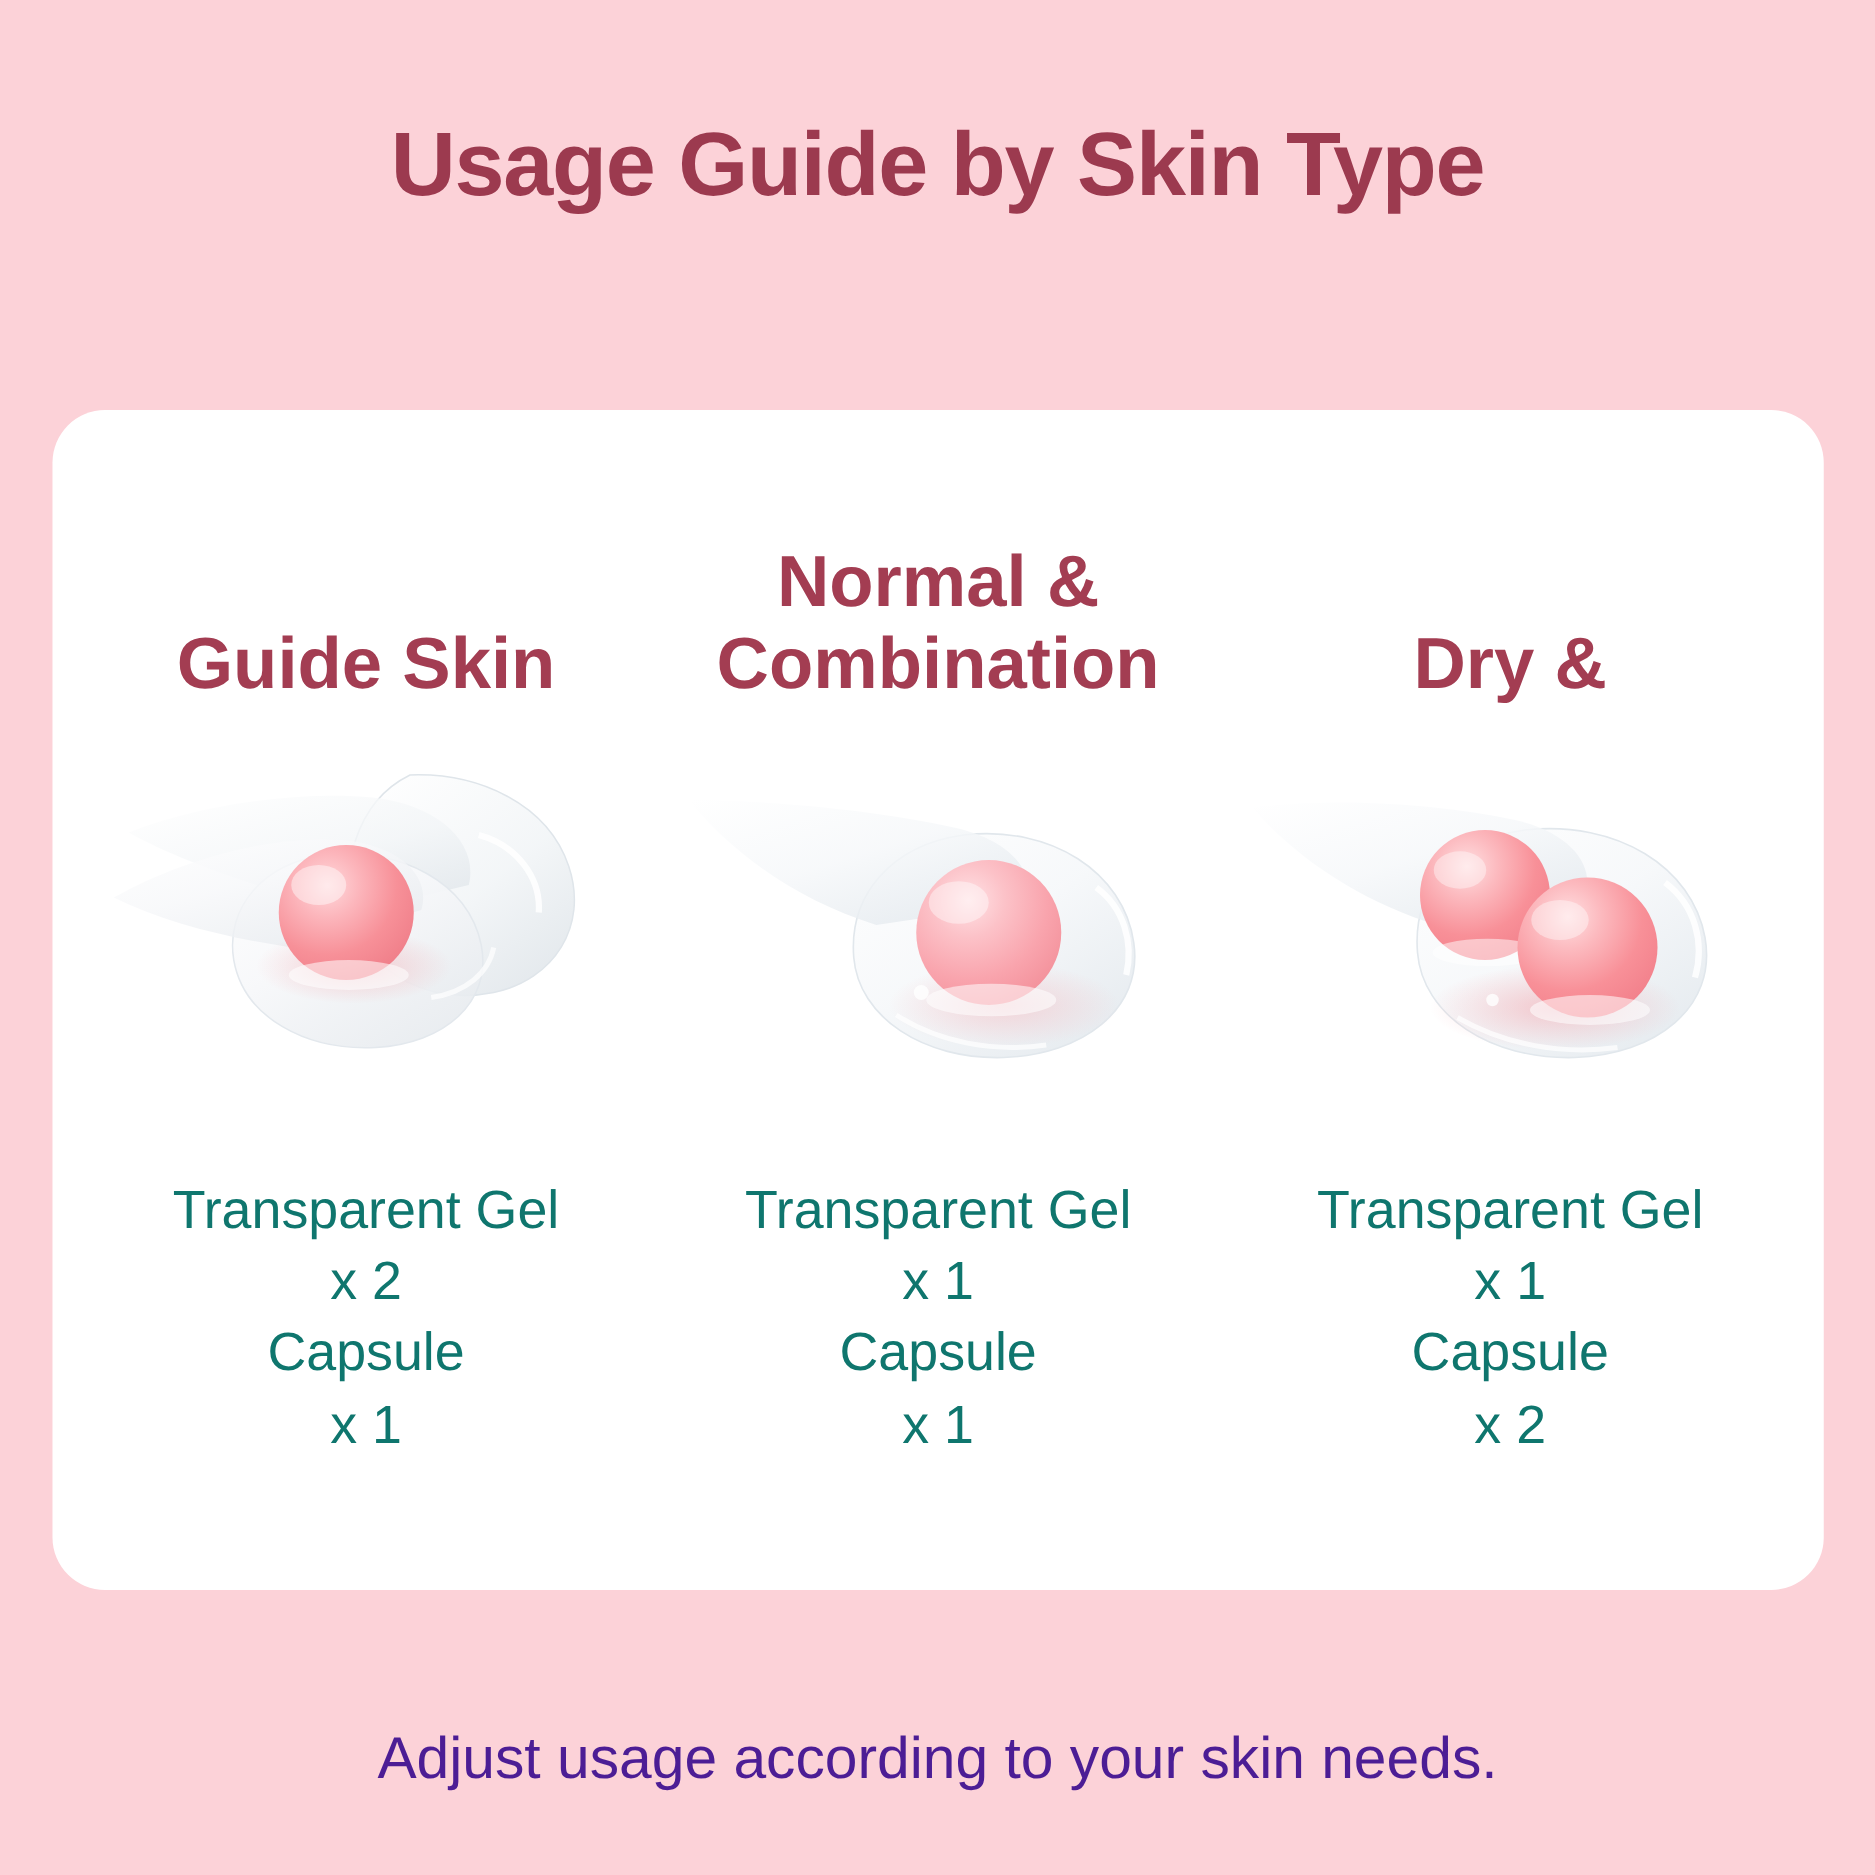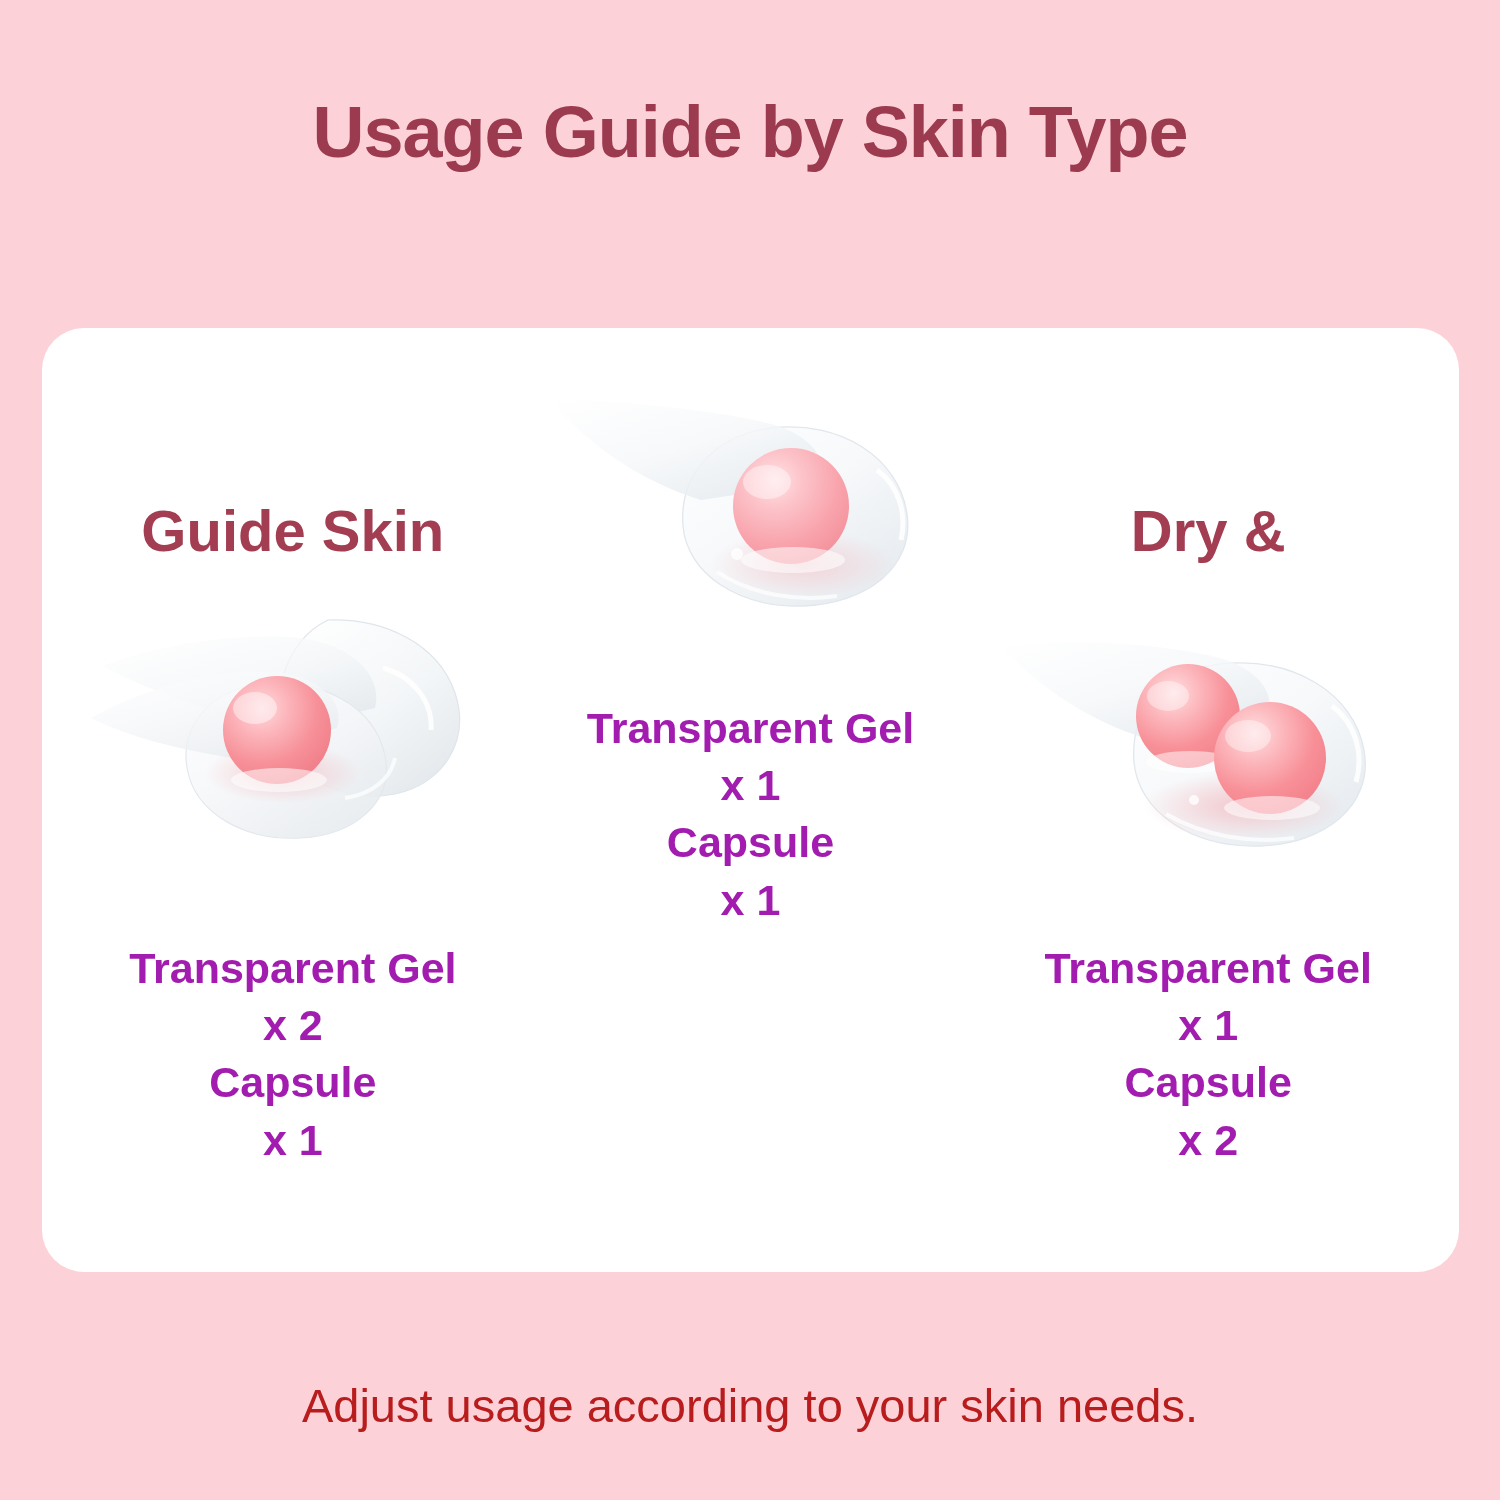--- a/index.html
+++ b/index.html
@@ -95,38 +95,38 @@
     top: 0;
     width: 420px;
     height: 300px;
   }
 
   
   .caption {
     margin-top: 42px;
     text-align: center;
     font-size: 43px;
-    color: #a21caf;
+    color: #0f766e;
     line-height: 1.33;
-    font-weight: bold;
+    font-weight: normal;
   }
   .caption .cap-line {
     display: block;
     white-space: nowrap;
   }
 
   
   .footer-note {
     position: absolute;
     left: 0;
     top: 1378px;
     width: 1500px;
     text-align: center;
     font-size: 47px;
-    color: #b91c1c;
+    color: #4c1d95;
     white-space: nowrap;
   }
 </style>
 </head>
 <body>
 
 <div class="page-title">Usage Guide by Skin Type</div>
 
 <div class="card">
   <div class="columns">
@@ -184,20 +184,24 @@
 
       <div class="caption">
         <span class="cap-line">Transparent Gel</span>
         <span class="cap-line">x 2</span>
         <span class="cap-line">Capsule</span>
         <span class="cap-line">x 1</span>
       </div>
     </div>
 
     <div class="column">
+      <div class="col-head">
+        <span class="col-head-line">Normal &amp;</span>
+        <span class="col-head-line">Combination</span>
+      </div>
 
       <div class="product-art">
         <svg viewBox="0 0 420 300" xmlns="http://www.w3.org/2000/svg" aria-hidden="true">
           <defs>
             <linearGradient id="gelB1" x1="0%" y1="0%" x2="85%" y2="100%">
               <stop offset="0%" stop-color="#ffffff" stop-opacity="0.97"></stop>
               <stop offset="50%" stop-color="#f6f8fa" stop-opacity="0.93"></stop>
               <stop offset="100%" stop-color="#e2e8ed" stop-opacity="0.88"></stop>
             </linearGradient>
             <radialGradient id="capB" cx="36%" cy="28%" r="78%">

